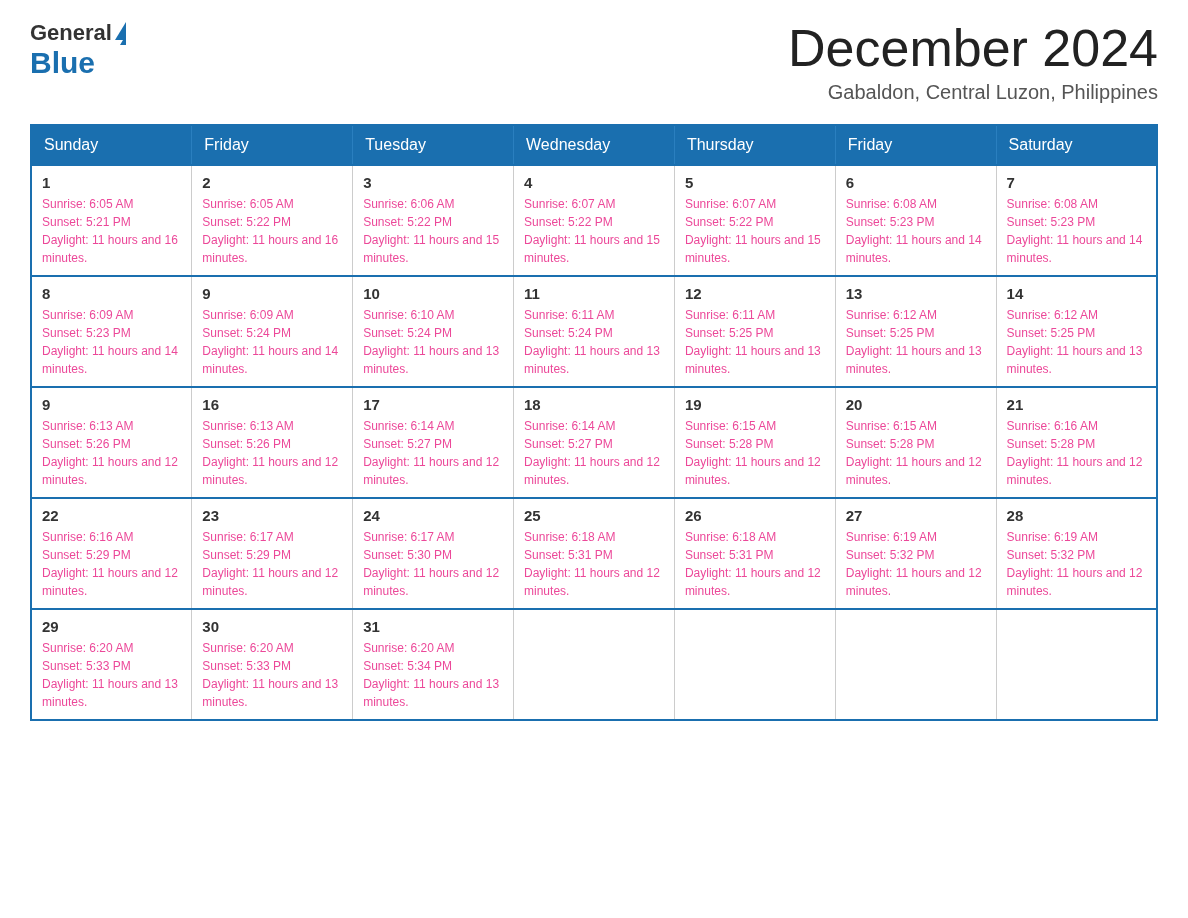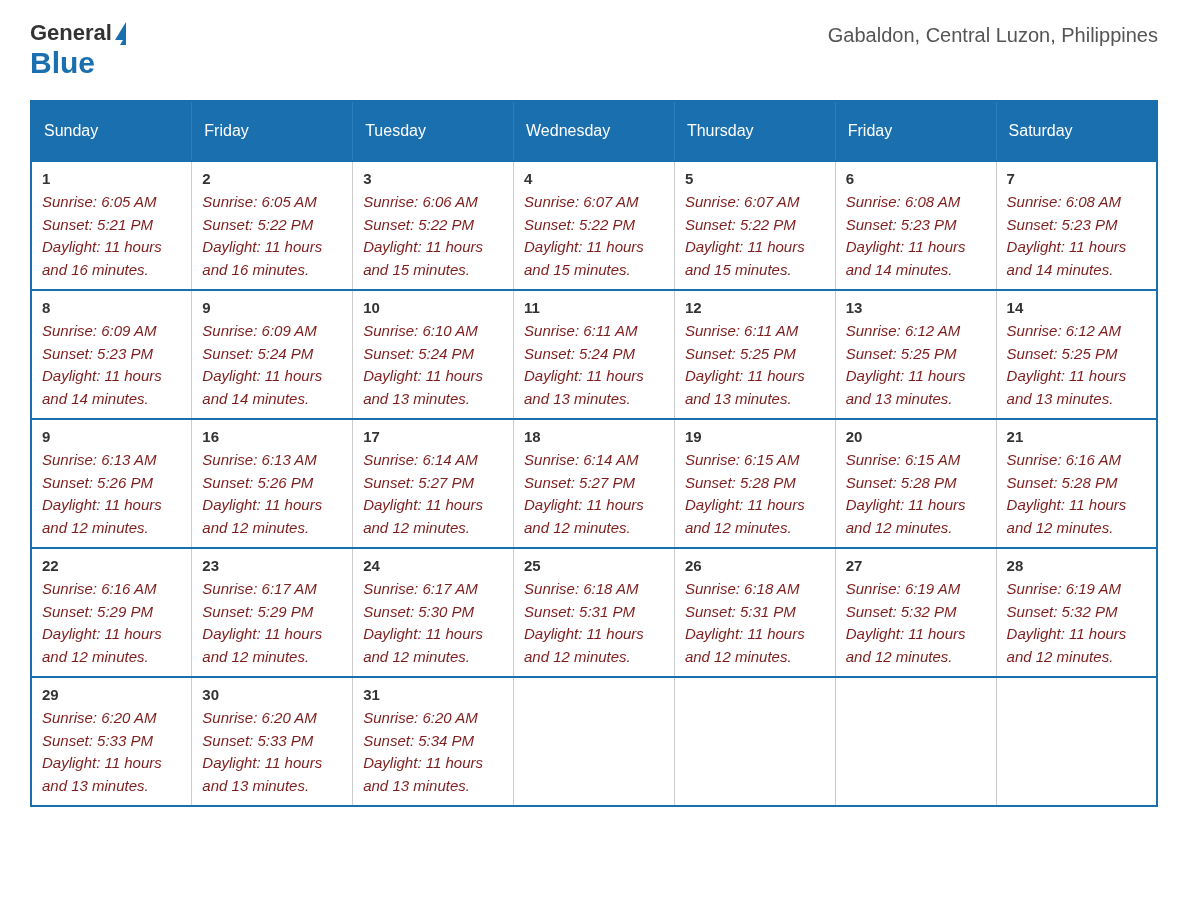--- a/index.html
+++ b/index.html
@@ -53,21 +53,21 @@
     .calendar-table {
       width: 100%;
       border-collapse: collapse;
       border: 2px solid #1a6faf;
     }
     .calendar-table thead tr {
       background: #1a6faf;
       color: #fff;
     }
     .calendar-table thead th {
-      padding: 20px 12px;
+      padding: 10px 12px;
       font-size: 16px;
       font-weight: normal;
       text-align: left;
       border-right: 1px solid #2a7fbf;
     }
     .calendar-table thead th:last-child {
       border-right: none;
     }
     .calendar-table tbody tr {
       border-top: 2px solid #1a6faf;
@@ -89,24 +89,23 @@
       background: #fff;
     }
     .day-number {
       font-size: 15px;
       font-weight: bold;
       color: #333;
       display: block;
       margin-bottom: 4px;
     }
     .day-info {
-      font-size: 15px;
+      font-size: 12px;
       line-height: 1.5;
-      color: #7f1d1d;
-      font-style: italic;
+      color: #ec4899;
     }
     .logo-icon {
       display: inline-flex;
       flex-direction: column;
       align-items: flex-end;
       margin-left: 3px;
     }
     .triangle-up {
       width: 0;
       height: 0;
@@ -132,20 +131,21 @@
     <div class="logo-line1">
       <span class="logo-text-general">General</span>
       <div class="logo-icon">
         <div class="triangle-up"></div>
         <div class="triangle-small"></div>
       </div>
     </div>
     <span class="logo-blue">Blue</span>
   </div>
   <div class="title-section">
+    <div class="month-title">December 2024</div>
     <div class="location-subtitle">Gabaldon, Central Luzon, Philippines</div>
   </div>
 </div>
 
 <table class="calendar-table">
   <thead>
     <tr>
       <th>Sunday</th>
       <th>Friday</th>
       <th>Tuesday</th>

